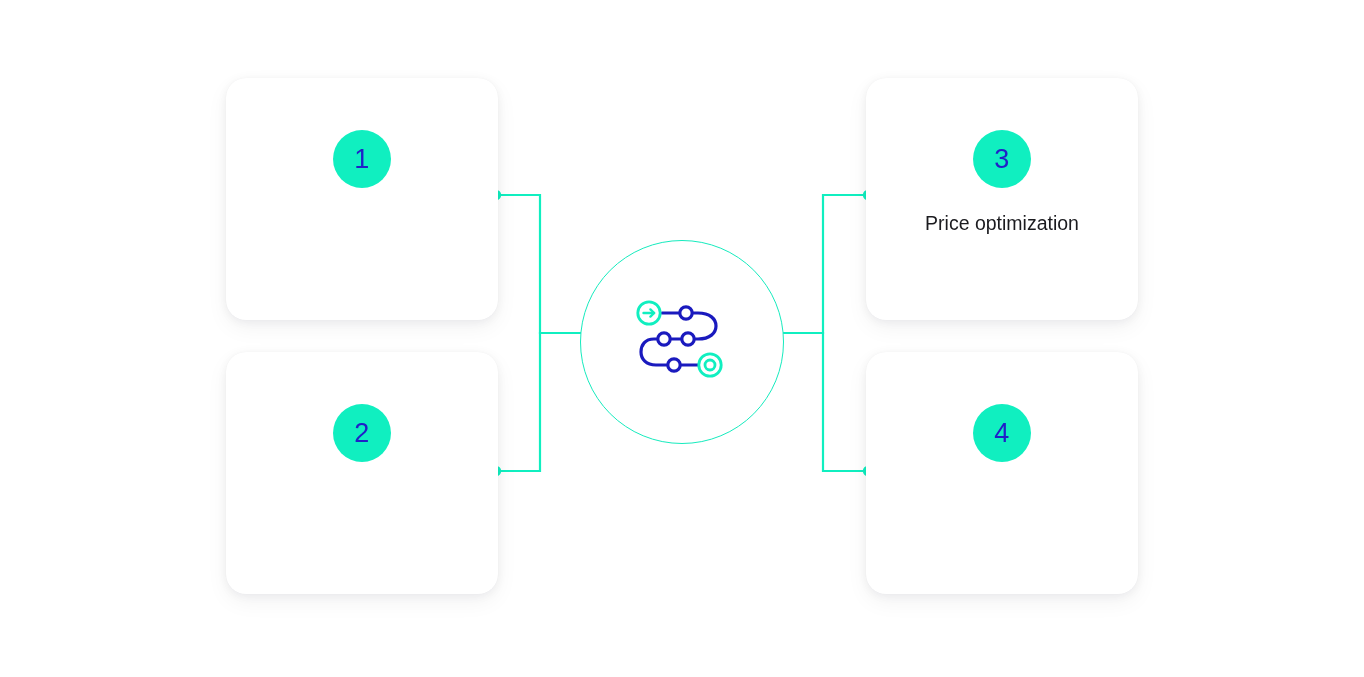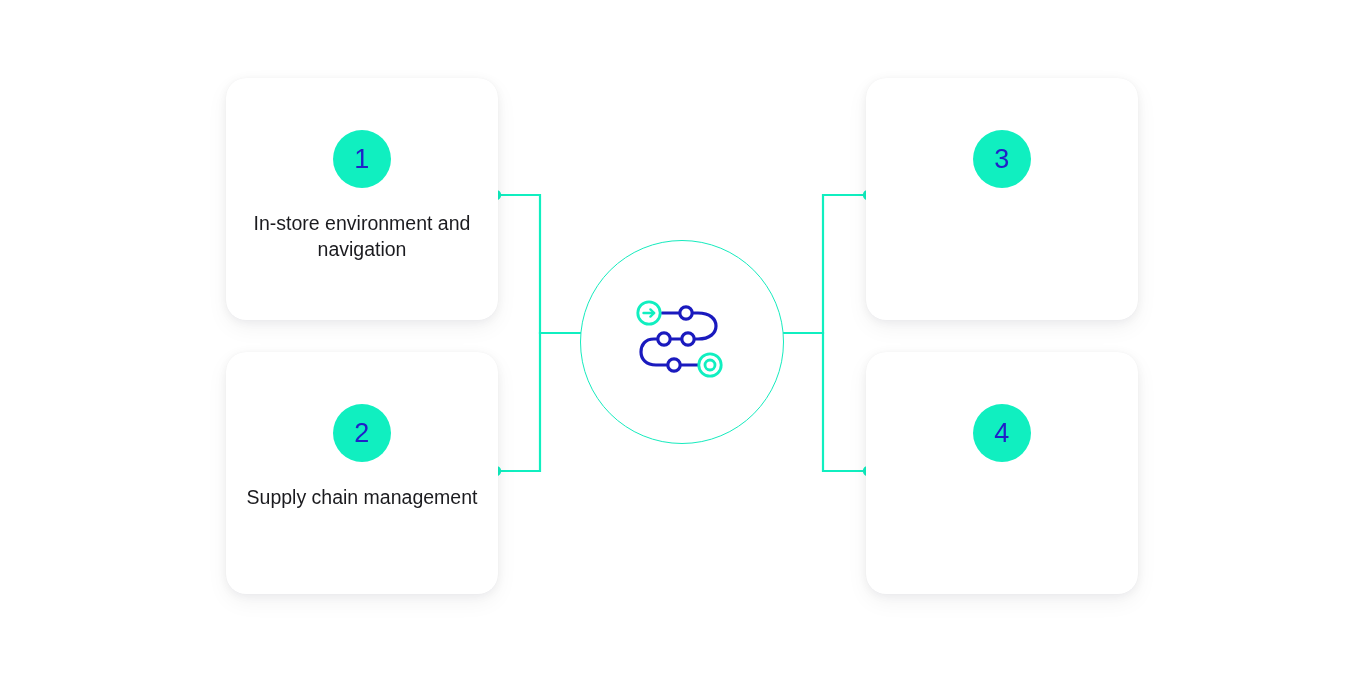--- a/index.html
+++ b/index.html
@@ -143,29 +143,28 @@
 
       <g>
         <circle cx="74" cy="66" r="11.2" fill="#ffffff" stroke="#10EFC0" stroke-width="2.8"></circle>
         <circle cx="74" cy="66" r="5" fill="#ffffff" stroke="#10EFC0" stroke-width="2.8"></circle>
       </g>
     </svg>
   </div>
 
   <div class="card card-1">
     <div class="badge">1</div>
-    <div class="card-label">In-store environment and navigation</div>
   </div>
 
   <div class="card card-2">
     <div class="badge">2</div>
-    <div class="card-label">Supply chain management</div>
   </div>
 
   <div class="card card-3">
     <div class="badge">3</div>
+    <div class="card-label">Price optimization</div>
   </div>
 
   <div class="card card-4">
     <div class="badge">4</div>
   </div>
 
 </div>
 
 </body></html>

